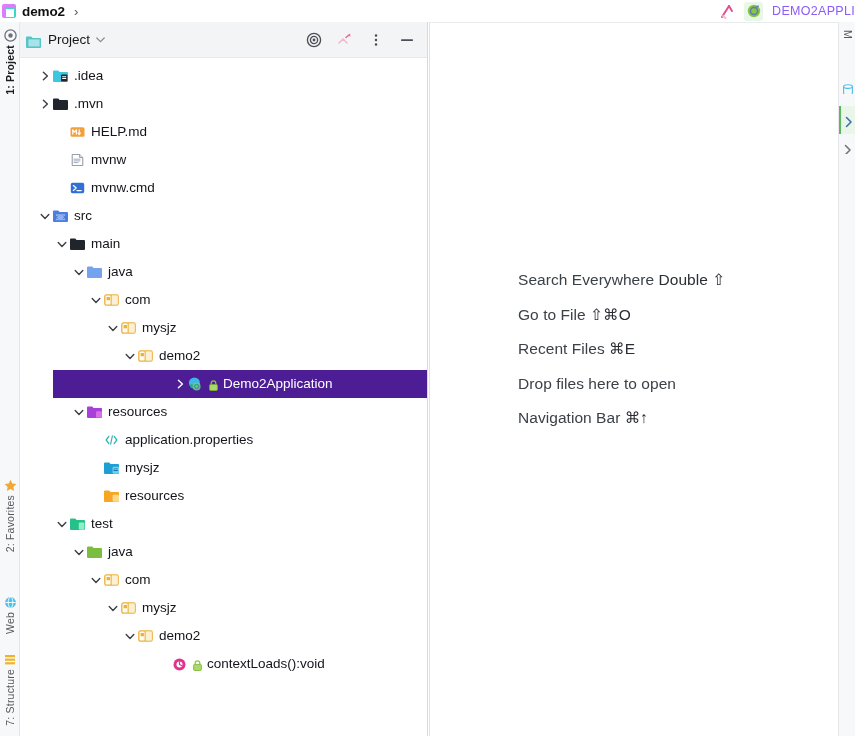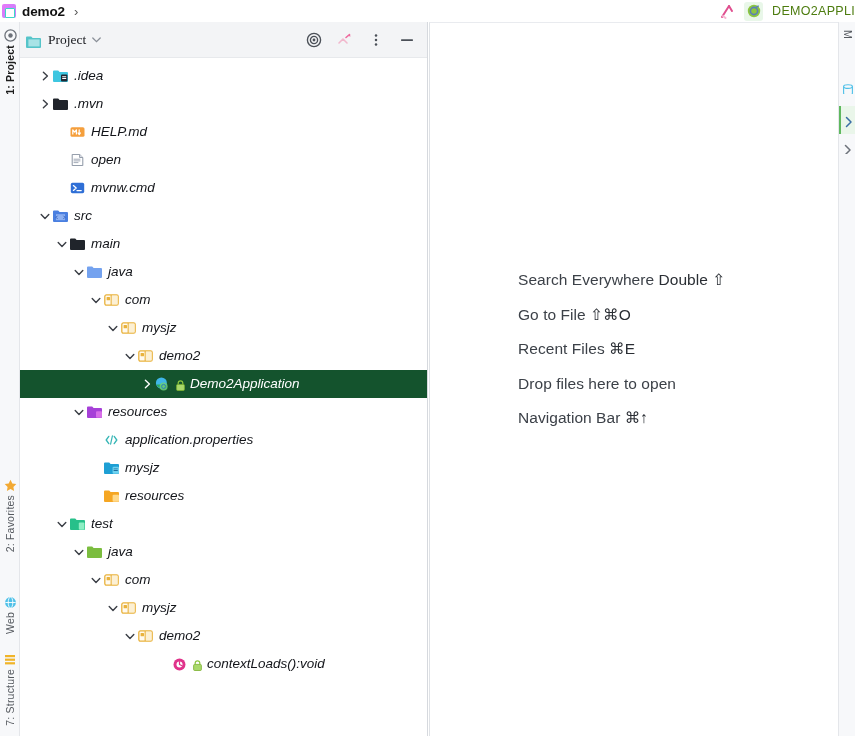--- a/index.html
+++ b/index.html
@@ -33,21 +33,21 @@
   .tb-chev { color: #555; font-size: 13px; margin-left: 3px; }
   .topbar-right {
     margin-left: auto; display: flex; align-items: center; gap: 9px;
     padding-right: 0px; flex: 0 0 auto;
   }
   .run-config-icon { width: 16px; height: 16px; position: relative; }
   .run-config-icon svg { display: block; }
   .sb-icon { width: 19px; height: 19px; background: #e9f7e9; border-radius: 3px;
              display: flex; align-items: center; justify-content: center; }
   .run-label {
-    font-size: 12.5px; color: #4d7c0f; letter-spacing: 0.3px;
+    font-size: 12.5px; color: #8b5cf6; letter-spacing: 0.3px;
     white-space: nowrap; overflow: hidden;
   }
 
   
   .leftstrip {
     position: absolute; left: 0; top: 22px; width: 20px; height: 714px;
     background: #f7f8fa; border-right: 1px solid #e4e6ea;
   }
   .vtab {
     position: absolute; left: 0; width: 20px;
@@ -66,32 +66,32 @@
     position: absolute; left: 20px; top: 22px; width: 408px; height: 714px;
     background: #ffffff; border-right: 1px solid #d6d9de;
   }
   .proj-header {
     height: 36px; display: flex; align-items: center;
     padding: 0 12px 0 6px; background: #f3f4f6; border-bottom: 1px solid #e7e9ec;
   }
   .ph-folder {
     width: 15px; height: 12px; position: relative; flex: 0 0 auto; margin-right: 7px;
   }
-  .ph-title { font-size: 13.5px; color: #16181d; font-weight: 400; font-family: Liberation Serif, serif; }
+  .ph-title { font-size: 13.5px; color: #16181d; font-weight: 400; }
   .ph-caret { margin-left: 6px; color: #8a8f98; font-size: 10px; line-height: 1; }
   .ph-actions { margin-left: auto; display: flex; align-items: center; gap: 14px; }
   .ph-btn { width: 17px; height: 17px; display: flex; align-items: center; justify-content: center; cursor: pointer; }
 
   
   .tree { position: relative; padding-top: 4px; background: #fff; height: 678px; }
   .row {
     position: relative; height: 28px; display: flex; align-items: center;
-    font-size: 13.5px; color: #13151a; white-space: nowrap; cursor: default; font-style: italic;
-  }
-  .row.selected { background: #14532d; color: #ffffff; }
+    font-size: 13.5px; color: #13151a; white-space: nowrap; cursor: default;
+  }
+  .row.selected { background: #4c1d95; color: #ffffff; margin-left: 33px; }
   .row .arrow {
     width: 14px; flex: 0 0 auto; display: flex; align-items: center; justify-content: center;
     font-size: 10px; color: #3b3f46;
   }
   .row.selected .arrow { color: #fff; }
   .row .arrow svg { display: block; }
   .row .ico { width: 16px; height: 16px; flex: 0 0 auto; margin-right: 6px; position: relative;
               display: flex; align-items: center; justify-content: center; }
   .row .lbl { line-height: 1; }
   .row .lock { width: 9px; height: 11px; margin-right: 5px; flex: 0 0 auto; }
@@ -289,21 +289,21 @@
         <div class="row">
           <span style="width: 35px; flex: 0 0 auto;"></span>
           <span class="arrow"></span>
           <span class="ico">
             <svg width="15" height="12" viewBox="0 0 15 12">
         <path d="M2.2 0.4 H9.6 L12.8 3.5 V11.6 H2.2 Z" fill="#fff" stroke="#8b94a3" stroke-width="1"></path>
         <path d="M9.6 0.4 V3.5 H12.8" fill="#dfe3ea" stroke="#8b94a3" stroke-width="0.9"></path>
         <path d="M4 5.2 h6 M4 6.9 h6 M4 8.6 h4" stroke="#9aa3b0" stroke-width="0.9" stroke-linecap="round"></path>
             </svg>
           </span>
-          <span class="lbl">open</span>
+          <span class="lbl">mvnw</span>
         </div>
         <div class="row">
           <span style="width: 35px; flex: 0 0 auto;"></span>
           <span class="arrow"></span>
           <span class="ico">
             <svg width="15" height="12" viewBox="0 0 15 12">
         <rect x="0.8" y="0.8" width="13.4" height="10.4" rx="1.6" fill="#2f6fd6"></rect>
         <path d="M3.4 3.6 L6.2 6 L3.4 8.4" fill="none" stroke="#fff" stroke-width="1.3" stroke-linecap="round" stroke-linejoin="round"></path>
         <path d="M7 8.6 h4.2" stroke="#fff" stroke-width="1.3" stroke-linecap="round"></path>
             </svg>

